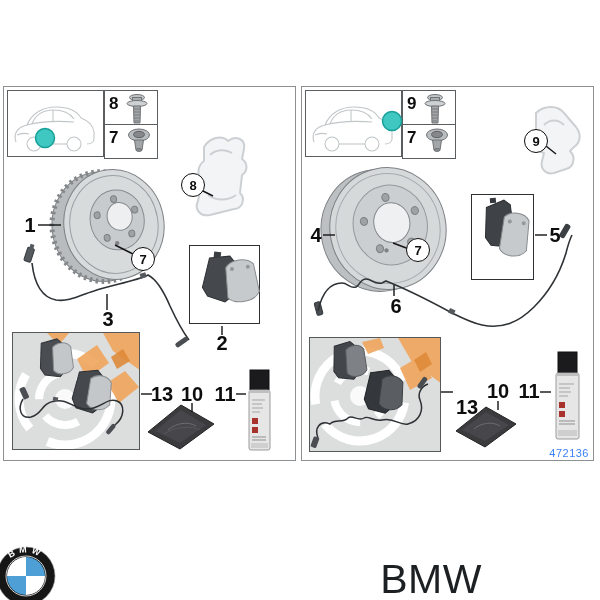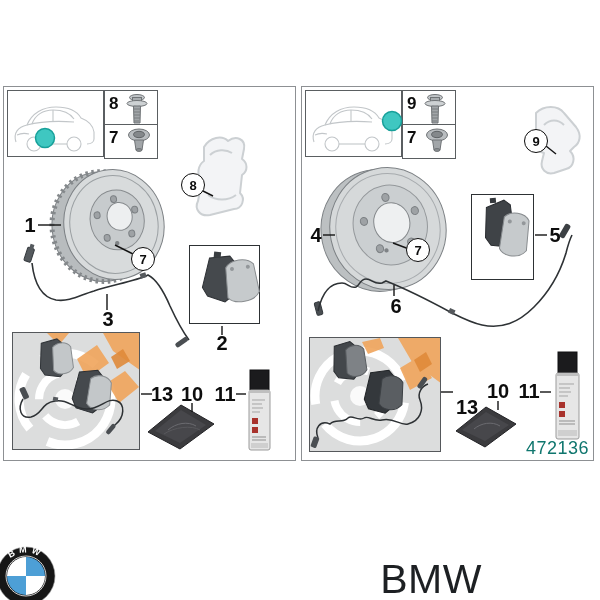--- a/index.html
+++ b/index.html
@@ -15,21 +15,21 @@
   .lbl{position:absolute;transform:translate(-50%,-50%);font-weight:bold;font-size:20px;
        color:#0d0d0d;line-height:1;white-space:nowrap;}
   .ilbl{position:absolute;font-weight:bold;font-size:17px;color:#0d0d0d;line-height:1;}
   .circ{position:absolute;width:22px;height:22px;border:1.6px solid #0d0d0d;border-radius:50%;
         background:#fff;display:flex;align-items:center;justify-content:center;
         font-weight:bold;font-size:13px;color:#0d0d0d;transform:translate(-50%,-50%);}
   .fcell-top{position:absolute;left:100px;top:3px;width:54px;height:35px;border:1px solid #5a5e61;
         border-bottom:1px solid #5a5e61;box-sizing:border-box;}
   .fcell-bot{position:absolute;left:100px;top:37px;width:54px;height:35px;border:1px solid #5a5e61;
         border-top:none;box-sizing:border-box;}
-  #diagcode{position:absolute;right:4px;bottom:1px;font-size:18px;color:#0f766e;letter-spacing:.5px;}
+  #diagcode{position:absolute;right:4px;bottom:1px;font-size:11px;color:#3b82f6;letter-spacing:.5px;}
   #caption{position:absolute;left:265px;top:556px;width:332px;text-align:center;font-size:41px;
         color:#1d2023;letter-spacing:.5px;}
   #roundel{position:absolute;left:-5px;top:545px;}
 </style>
 </head>
 <body>
 
 <div class="panel" id="panelL">
 
   <div class="box" style="left:3px;top:3px;width:97px;height:67px;"></div>

